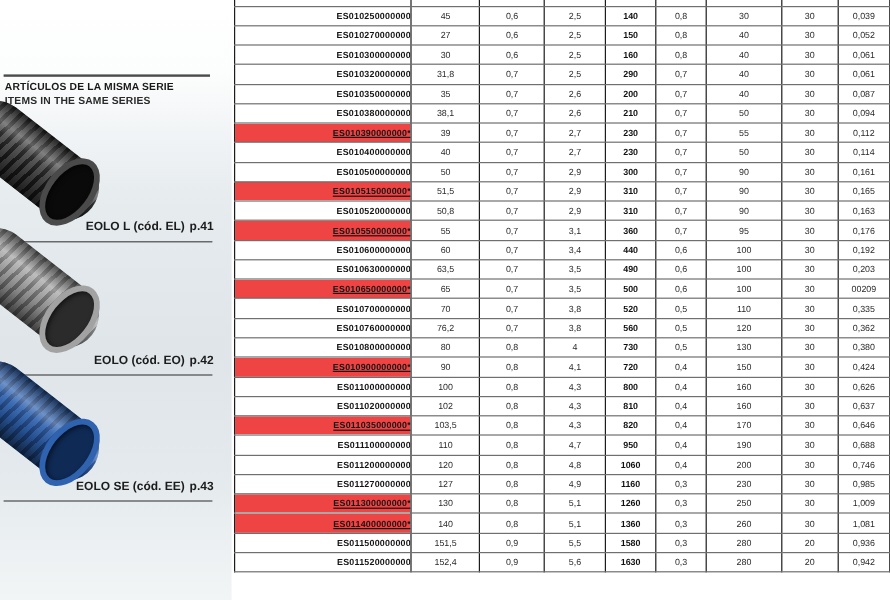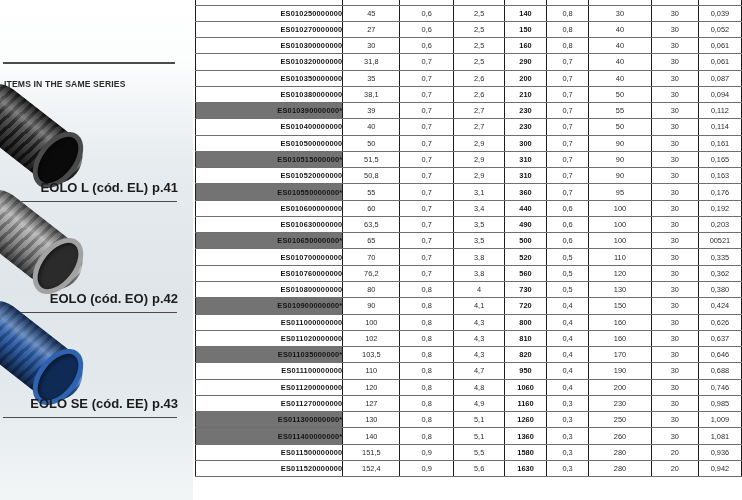--- a/index.html
+++ b/index.html
@@ -25,21 +25,21 @@
     font-size:8.6px; font-weight:bold; color:#2a2a2a; letter-spacing:.15px; line-height:11px;
   }
   .product-list { position:absolute; left:0; top:96px; width:193px; }
   .product { position:relative; width:193px; }
   .product:nth-child(1){ height:106px; }
   .product:nth-child(2){ height:111px; }
   .product:nth-child(3){ height:105px; }
   .product .rule { position:absolute; left:3px; right:16px; bottom:0; border-top:1.5px solid #4b4b4b; }
   .caption {
     position:absolute; right:15px; bottom:7px;
-    font-size:13px; font-weight:bold; color:#1c1c1c; white-space:nowrap;
+    font-size:10px; font-weight:bold; color:#1c1c1c; white-space:nowrap;
   }
   .caption .cap-page { margin-left:4px; }
 
   
   .hose { position:absolute; left:-14px; top:2px; width:130px; height:100px; }
   .tube {
     position:absolute; left:-16px; top:-14px; width:128px; height:54px;
     border-radius:27px;
     background:repeating-linear-gradient(99deg, var(--c2) 0 3.5px, var(--c1) 3.5px 8px);
     transform:rotate(38deg); transform-origin:27px 27px;
@@ -71,29 +71,30 @@
     padding:0; vertical-align:middle; overflow:hidden; white-space:nowrap;
     background:#ffffff;
   }
   tr.partial { height:5px; }
   tr.partial td { border-top:none; }
   tr.datarow { height:16.28px; }
   td.code {
     font-size:7.4px; font-weight:bold; color:#141414; letter-spacing:.2px;
     padding-left:7px; text-align:right;
   }
-  td.code.hl { background:#737373; }
+  td.code.hl { background:#ef4444;text-decoration:underline; }
   td.num { font-size:7.4px; color:#2b2b2b; text-align:center; }
   td.num.bold { font-weight:bold; color:#111; }
 </style>
 </head>
 <body>
 
 <div class="sidebar">
   <div class="top-rule"></div>
+  <div class="series-title">ARTÍCULOS DE LA MISMA SERIE</div>
   <div class="series-title-en">ITEMS IN THE SAME SERIES</div>
   <div class="product-list">
       <div class="product">
         <div class="hose" style="--c1:#4a4a4a;--c2:#1b1b1b;--hole:#0a0a0a">
           <div class="tube"></div>
           <div class="mouth"></div>
         </div>
         <div class="caption"><span class="cap-name">EOLO L (cód. EL)</span><span class="cap-page">p.41</span></div>
         <div class="rule"></div>
       </div>
@@ -297,21 +298,21 @@
         </tr>
         <tr class="datarow">
           <td class="code hl">ES010650000000*</td>
           <td class="num">65</td>
           <td class="num">0,7</td>
           <td class="num">3,5</td>
           <td class="num bold">500</td>
           <td class="num">0,6</td>
           <td class="num">100</td>
           <td class="num">30</td>
-          <td class="num">00521</td>
+          <td class="num">00209</td>
         </tr>
         <tr class="datarow">
           <td class="code">ES010700000000</td>
           <td class="num">70</td>
           <td class="num">0,7</td>
           <td class="num">3,8</td>
           <td class="num bold">520</td>
           <td class="num">0,5</td>
           <td class="num">110</td>
           <td class="num">30</td>

